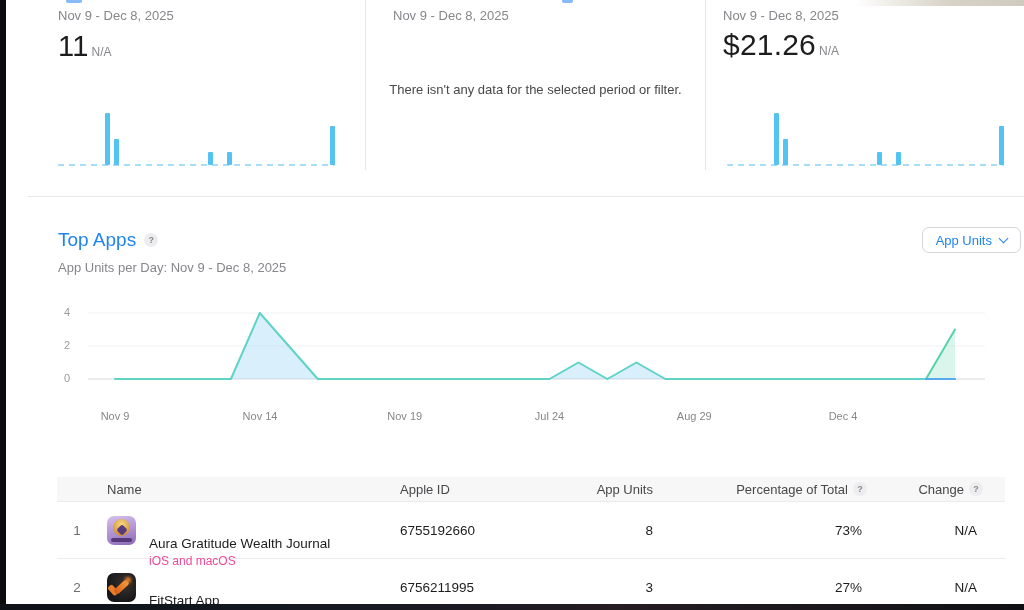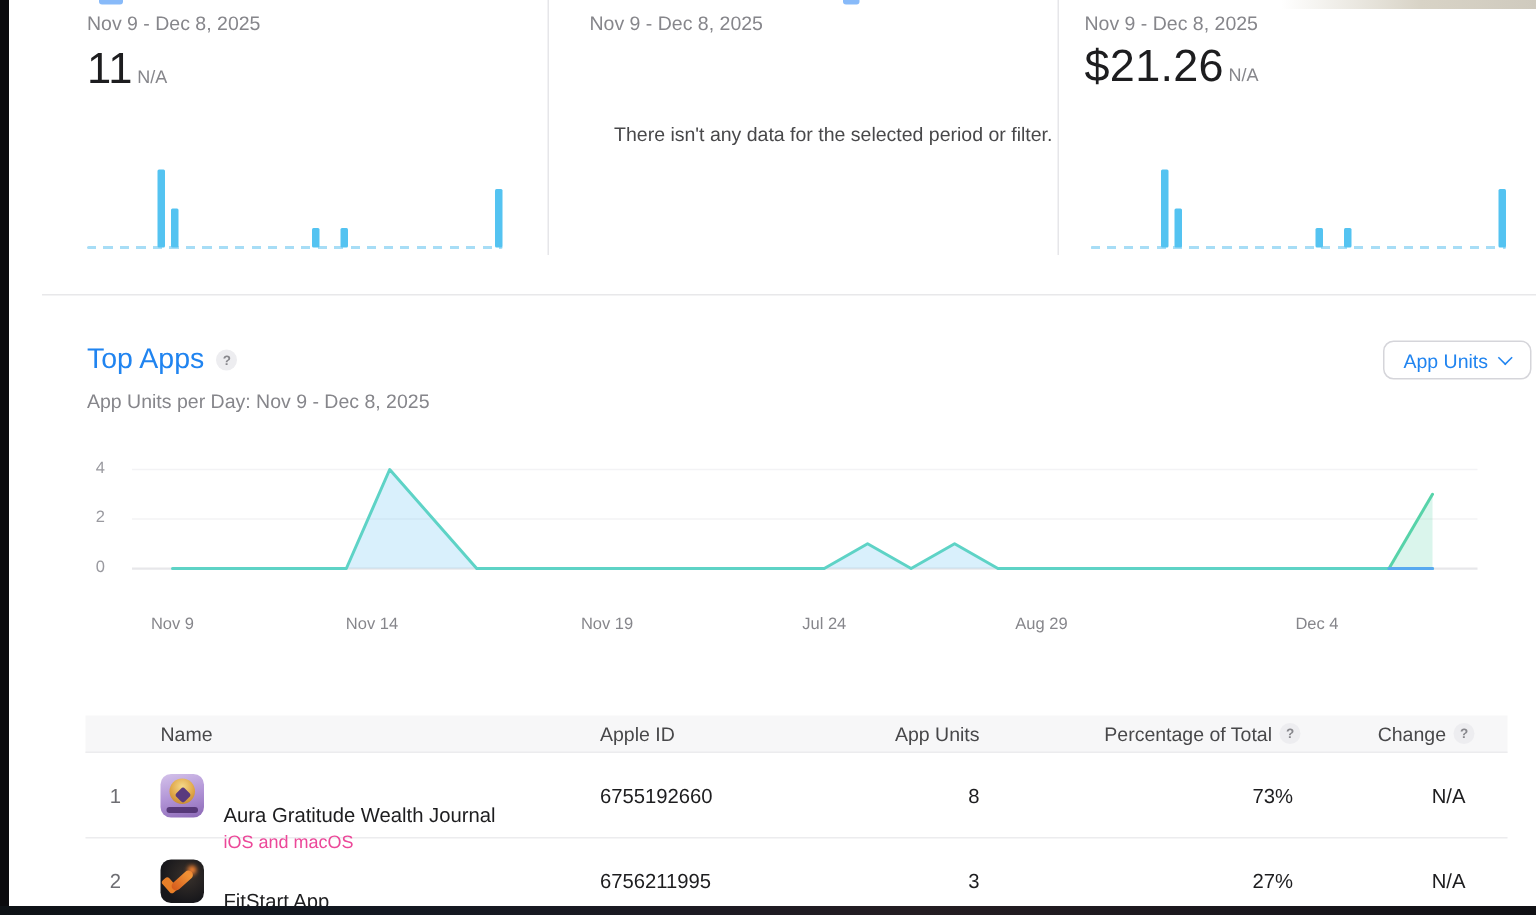--- a/index.html
+++ b/index.html
@@ -103,21 +103,21 @@
 <div class="mini-bar" style="left: 46.9px; height: 52px; background: rgb(84, 195, 241);"></div>
     <div class="mini-bar" style="left: 56.3px; height: 26px; background: rgb(84, 195, 241);"></div>
     <div class="mini-bar" style="left: 150.1px; height: 13px; background: rgb(84, 195, 241);"></div>
     <div class="mini-bar" style="left: 168.8px; height: 13px; background: rgb(84, 195, 241);"></div>
     <div class="mini-bar" style="left: 272px; height: 39px; background: rgb(84, 195, 241);"></div>
   </div>
 
 <div class="abs v-div" style="left:365px;"></div>
 
 <div class="abs card-date" style="left:393px;top:8px;">Nov 9 - Dec 8, 2025</div>
-<div class="abs empty-msg" style="left:386px;width:339px;top:82px;">There isn't any data for the selected period or filter.</div>
+<div class="abs empty-msg" style="left:366px;width:339px;top:82px;">There isn't any data for the selected period or filter.</div>
 
 <div class="abs v-div" style="left:705px;"></div>
 
 <div class="abs card-date" style="left:723px;top:8px;">Nov 9 - Dec 8, 2025</div>
 <div class="abs card-value" style="left:723px;top:28px;font-size:30px;"><span>$21.26</span><span class="suffix">N/A</span></div>
 <div class="abs mini-chart" style="left:727px;top:112px;">
   <div class="mini-baseline"></div>
 <div class="mini-bar" style="left: 46.9px; height: 52px; background: rgb(84, 195, 241);"></div>
     <div class="mini-bar" style="left: 56.3px; height: 26px; background: rgb(84, 195, 241);"></div>
     <div class="mini-bar" style="left: 150.1px; height: 13px; background: rgb(84, 195, 241);"></div>
@@ -145,25 +145,25 @@
       <line x1="88" x2="985" y1="74" y2="74" stroke="#e7e7ea" stroke-width="1.5"></line>
       <line x1="88" x2="985" y1="41" y2="41" stroke="#f3f3f5" stroke-width="1"></line>
       <line x1="88" x2="985" y1="8" y2="8" stroke="#f3f3f5" stroke-width="1"></line>
       <path d="M115.0,74.0L144.0,74.0L172.9,74.0L201.9,74.0L230.9,74.0L259.8,8.0L288.8,41.0L317.8,74.0L346.7,74.0L375.7,74.0L404.7,74.0L433.6,74.0L462.6,74.0L491.6,74.0L520.5,74.0L549.5,74.0L578.4,57.5L607.4,74.0L636.4,57.5L665.3,74.0L694.3,74.0L723.3,74.0L752.2,74.0L781.2,74.0L810.2,74.0L839.1,74.0L868.1,74.0L897.1,74.0L926.0,74.0L955.0,74.0L955.0,74L115.0,74Z" fill="rgba(105,196,242,0.25)" stroke="none"></path>
       <polyline points="115.0,74.0 144.0,74.0 172.9,74.0 201.9,74.0 230.9,74.0 259.8,8.0 288.8,41.0 317.8,74.0 346.7,74.0 375.7,74.0 404.7,74.0 433.6,74.0 462.6,74.0 491.6,74.0 520.5,74.0 549.5,74.0 578.4,57.5 607.4,74.0 636.4,57.5 665.3,74.0 694.3,74.0 723.3,74.0 752.2,74.0 781.2,74.0 810.2,74.0 839.1,74.0 868.1,74.0 897.1,74.0 926.0,74.0 955.0,74.0" fill="none" stroke="#5ed3c6" stroke-width="2" stroke-linejoin="round" stroke-linecap="round"></polyline>
       <path d="M926.0,74.0L955.0,24.5L955.0,74L926.0,74Z" fill="rgba(87,211,169,0.22)" stroke="none"></path>
       <polyline points="926.0,74.0 955.0,24.5" fill="none" stroke="#57d3a9" stroke-width="2" stroke-linejoin="round" stroke-linecap="round"></polyline>
       <polyline points="926.0,74.0 955.0,74.0" fill="none" stroke="#58a9f0" stroke-width="2" stroke-linejoin="round" stroke-linecap="round"></polyline>
     </svg>
     <span class="x-tick" style="left: 115px;">Nov 9</span>
-    <span class="x-tick" style="left: 248px; text-align: right;">Nov 14</span>
+    <span class="x-tick" style="left: 260px; text-align: right;">Nov 14</span>
     <span class="x-tick" style="left: 404.7px;">Nov 19</span>
     <span class="x-tick" style="left: 549.5px;">Jul 24</span>
     <span class="x-tick" style="left: 694.3px;">Aug 29</span>
-    <span class="x-tick" style="left: 878px;">Dec 4</span>
+    <span class="x-tick" style="left: 843px;">Dec 4</span>
   </div>
 
 <div class="abs apps-table">
   <div class="t-header">
     <div class="cell" style="left:50px;">
         <span>Name</span>
       </div>
     <div class="cell" style="left:343px;">
         <span>Apple ID</span>
       </div>

